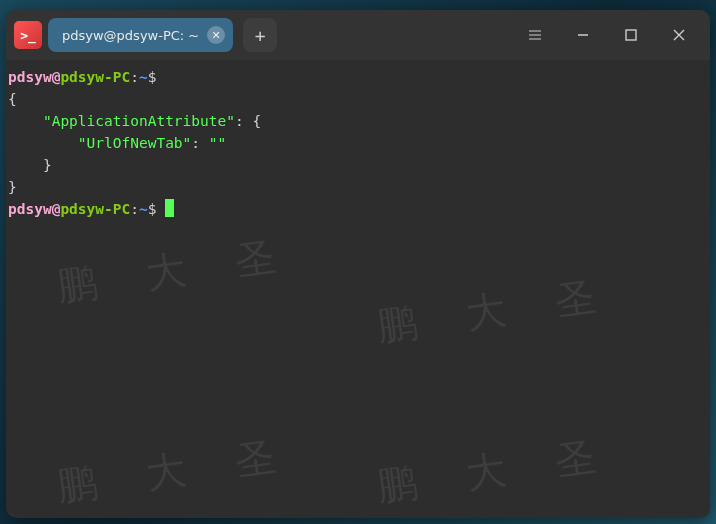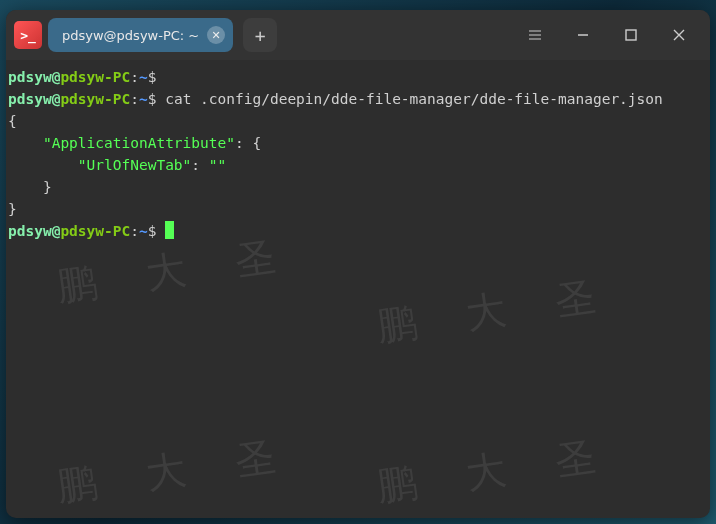--- a/index.html
+++ b/index.html
@@ -100,21 +100,21 @@
   .terminal {
     flex: 1;
     padding: 6px 2px;
     font-size: 14.5px;
     line-height: 22px;
     color: #d0d0d0;
     position: relative;
     overflow: hidden;
   }
   .line { white-space: pre; }
-  .user { color: #86efac; font-weight: bold; }
+  .user { color: #f9a8d4; font-weight: bold; }
   .host { color: #84cc16; font-weight: bold; }
   .colon { color: #d0d0d0; }
   .path { color: #5599ff; font-weight: bold; }
   .dollar { color: #d0d0d0; }
   .cmd { color: #d0d0d0; }
   .json-brace { color: #d0d0d0; }
   .json-key { color: #55ff55; }
   .json-punct { color: #d0d0d0; }
   .json-str { color: #55ff55; }
   .cursor {
@@ -172,21 +172,20 @@
   </div>
 
   <div class="terminal">
     <div class="watermark" style="top:200px; left:50px;">鹏 大 圣</div>
     <div class="watermark" style="top:240px; left:370px;">鹏 大 圣</div>
     <div class="watermark" style="top:400px; left:50px;">鹏 大 圣</div>
     <div class="watermark" style="top:400px; left:370px;">鹏 大 圣</div>
 
     <div class="line"><span class="user">pdsyw</span><span class="user">@</span><span class="host">pdsyw-PC</span><span class="colon">:</span><span class="path">~</span><span class="dollar">$</span><span class="cmd"></span></div>
 
-    <div class="line"><span class="user">pdsyw</span><span class="user">@</span><span class="host">pdsyw-PC</span><span class="colon">:</span><span class="path">~</span><span class="dollar">$</span><span class="cmd"> cat .config/deepin/dde-file-manager/dde-file-manager.json</span></div>
 
     <div class="line"><span class="json-brace">{</span></div>
     <div class="line"><span class="json-punct">    </span><span class="json-key">"ApplicationAttribute"</span><span class="json-punct">: {</span></div>
     <div class="line"><span class="json-punct">        </span><span class="json-key">"UrlOfNewTab"</span><span class="json-punct">: </span><span class="json-str">""</span></div>
     <div class="line"><span class="json-brace">    }</span></div>
     <div class="line"><span class="json-brace">}</span></div>
 
     <div class="line"><span class="user">pdsyw</span><span class="user">@</span><span class="host">pdsyw-PC</span><span class="colon">:</span><span class="path">~</span><span class="dollar">$</span> <span class="cursor"></span></div>
   </div>
 </div>

